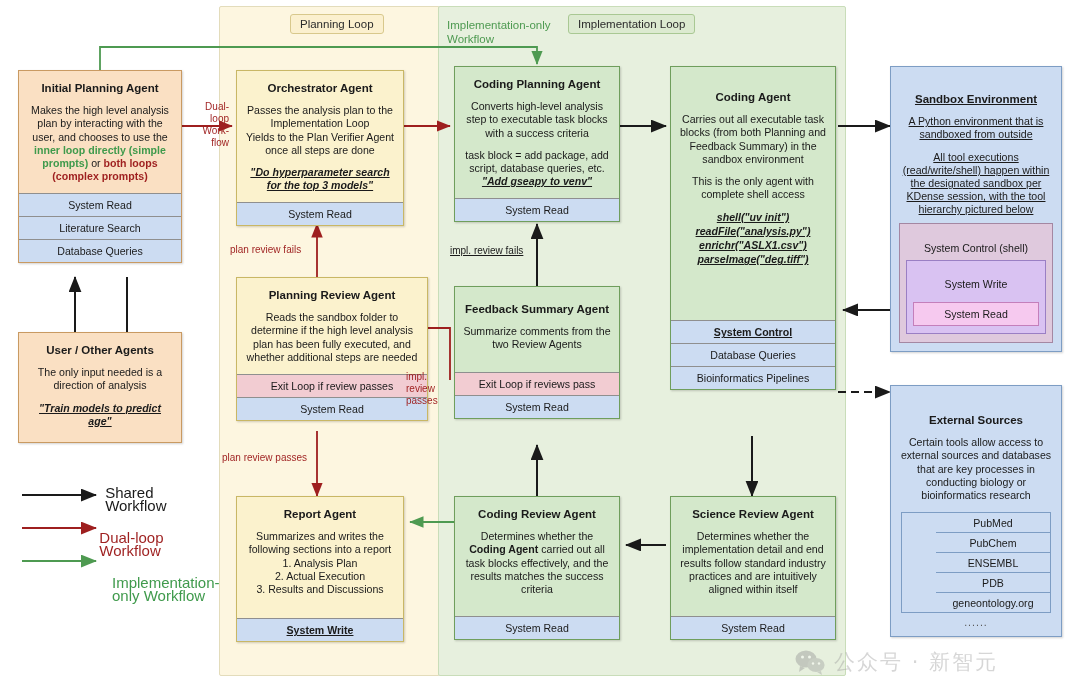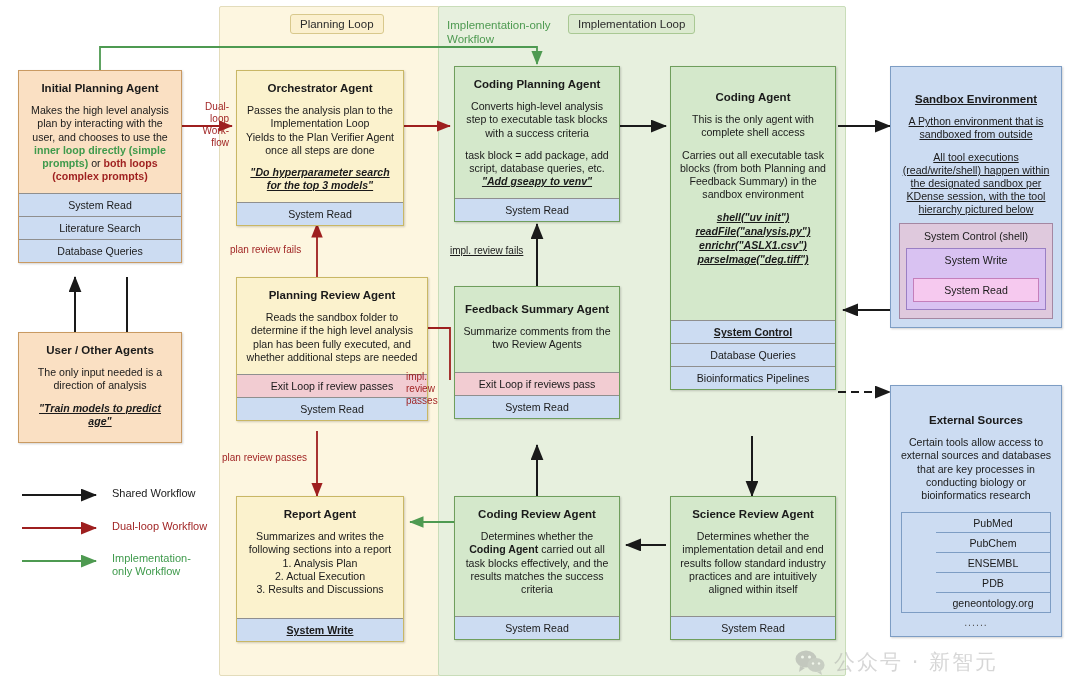--- a/index.html
+++ b/index.html
@@ -51,28 +51,28 @@
   .code{font-style:italic;font-weight:bold;text-decoration:underline;line-height:14px;}
 
   
   .elabel{position:absolute;font-size:10px;line-height:12px;white-space:pre-line;}
   .elabel.dark{color:#9e1f1f;}
   .elabel.blk{color:#1a1a1a;text-decoration:underline;}
 
   
   .legend{position:absolute;left:20px;top:482px;width:190px;}
   .legrow{display:flex;align-items:flex-start;margin-bottom:13px;}
-  .legrow .txt{font-size:11px;line-height:12.5px;margin-left:6px;}
+  .legrow .txt{font-size:15px;line-height:12.5px;margin-left:6px;}
   .leg-black{color:#1a1a1a;}
   .leg-red{color:#9e1f1f;}
   .leg-green{color:#3f9a4c;}
 
   
   .nest1{margin:2px 8px 8px 8px;background:#dfc9dd;border:1px solid #a487a2;padding:6px 6px 8px 6px;}
-  .nest-t{font-size:10.6px;text-align:center;padding-bottom:6px;}
+  .nest-t{font-size:10.6px;text-align:center;padding-bottom:6px;margin-top:12px;}
   .nest2{background:#d9c2f2;border:1px solid #9a7fc4;padding:5px 6px 7px 6px;}
   .nest3{background:#f6c9ef;border:1px solid #c47fbb;padding:5px 4px;margin-top:6px;}
 
   
   .srclist{margin:4px 10px 0 10px;border:1px solid #7d9dc4;padding-left:34px;}
   .srclist div{font-size:10.6px;text-align:center;padding:3.5px 2px;border-bottom:1px solid #7d9dc4;background:#ccdcf2;}
   .srclist div:last-child{border-bottom:none;}
   .dots{text-align:center;font-size:10.6px;color:#555;letter-spacing:1px;margin-top:3px;}
 
   
@@ -215,22 +215,22 @@
     <div class="body" style="padding-bottom:20px;">
       <div class="head">Coding Review Agent</div>
       <p><span>Determines whether the </span><span class="b">Coding Agent</span><span> carried out all task blocks effectively, and the results matches the success criteria</span></p>
     </div>
     <div class="tool">System Read</div>
   </div>
 
   <div class="node bg-green" style="left:670px;top:66px;width:166px;">
     <div class="body" style="padding:22px 7px 54px 7px;">
       <div class="head">Coding Agent</div>
+      <p>Carries out all executable task blocks (from both Planning and Feedback Summary) in the sandbox environment</p>
       <p>This is the only agent with complete shell access</p>
-      <p>Carries out all executable task blocks (from both Planning and Feedback Summary) in the sandbox environment</p>
       <p class="code" style="white-space:pre-line;">shell("uv init")
 readFile("analysis.py")
 enrichr("ASLX1.csv")
 parseImage("deg.tiff")</p>
     </div>
     <div class="tool u">System Control</div>
     <div class="tool">Database Queries</div>
     <div class="tool">Bioinformatics Pipelines</div>
   </div>
 

